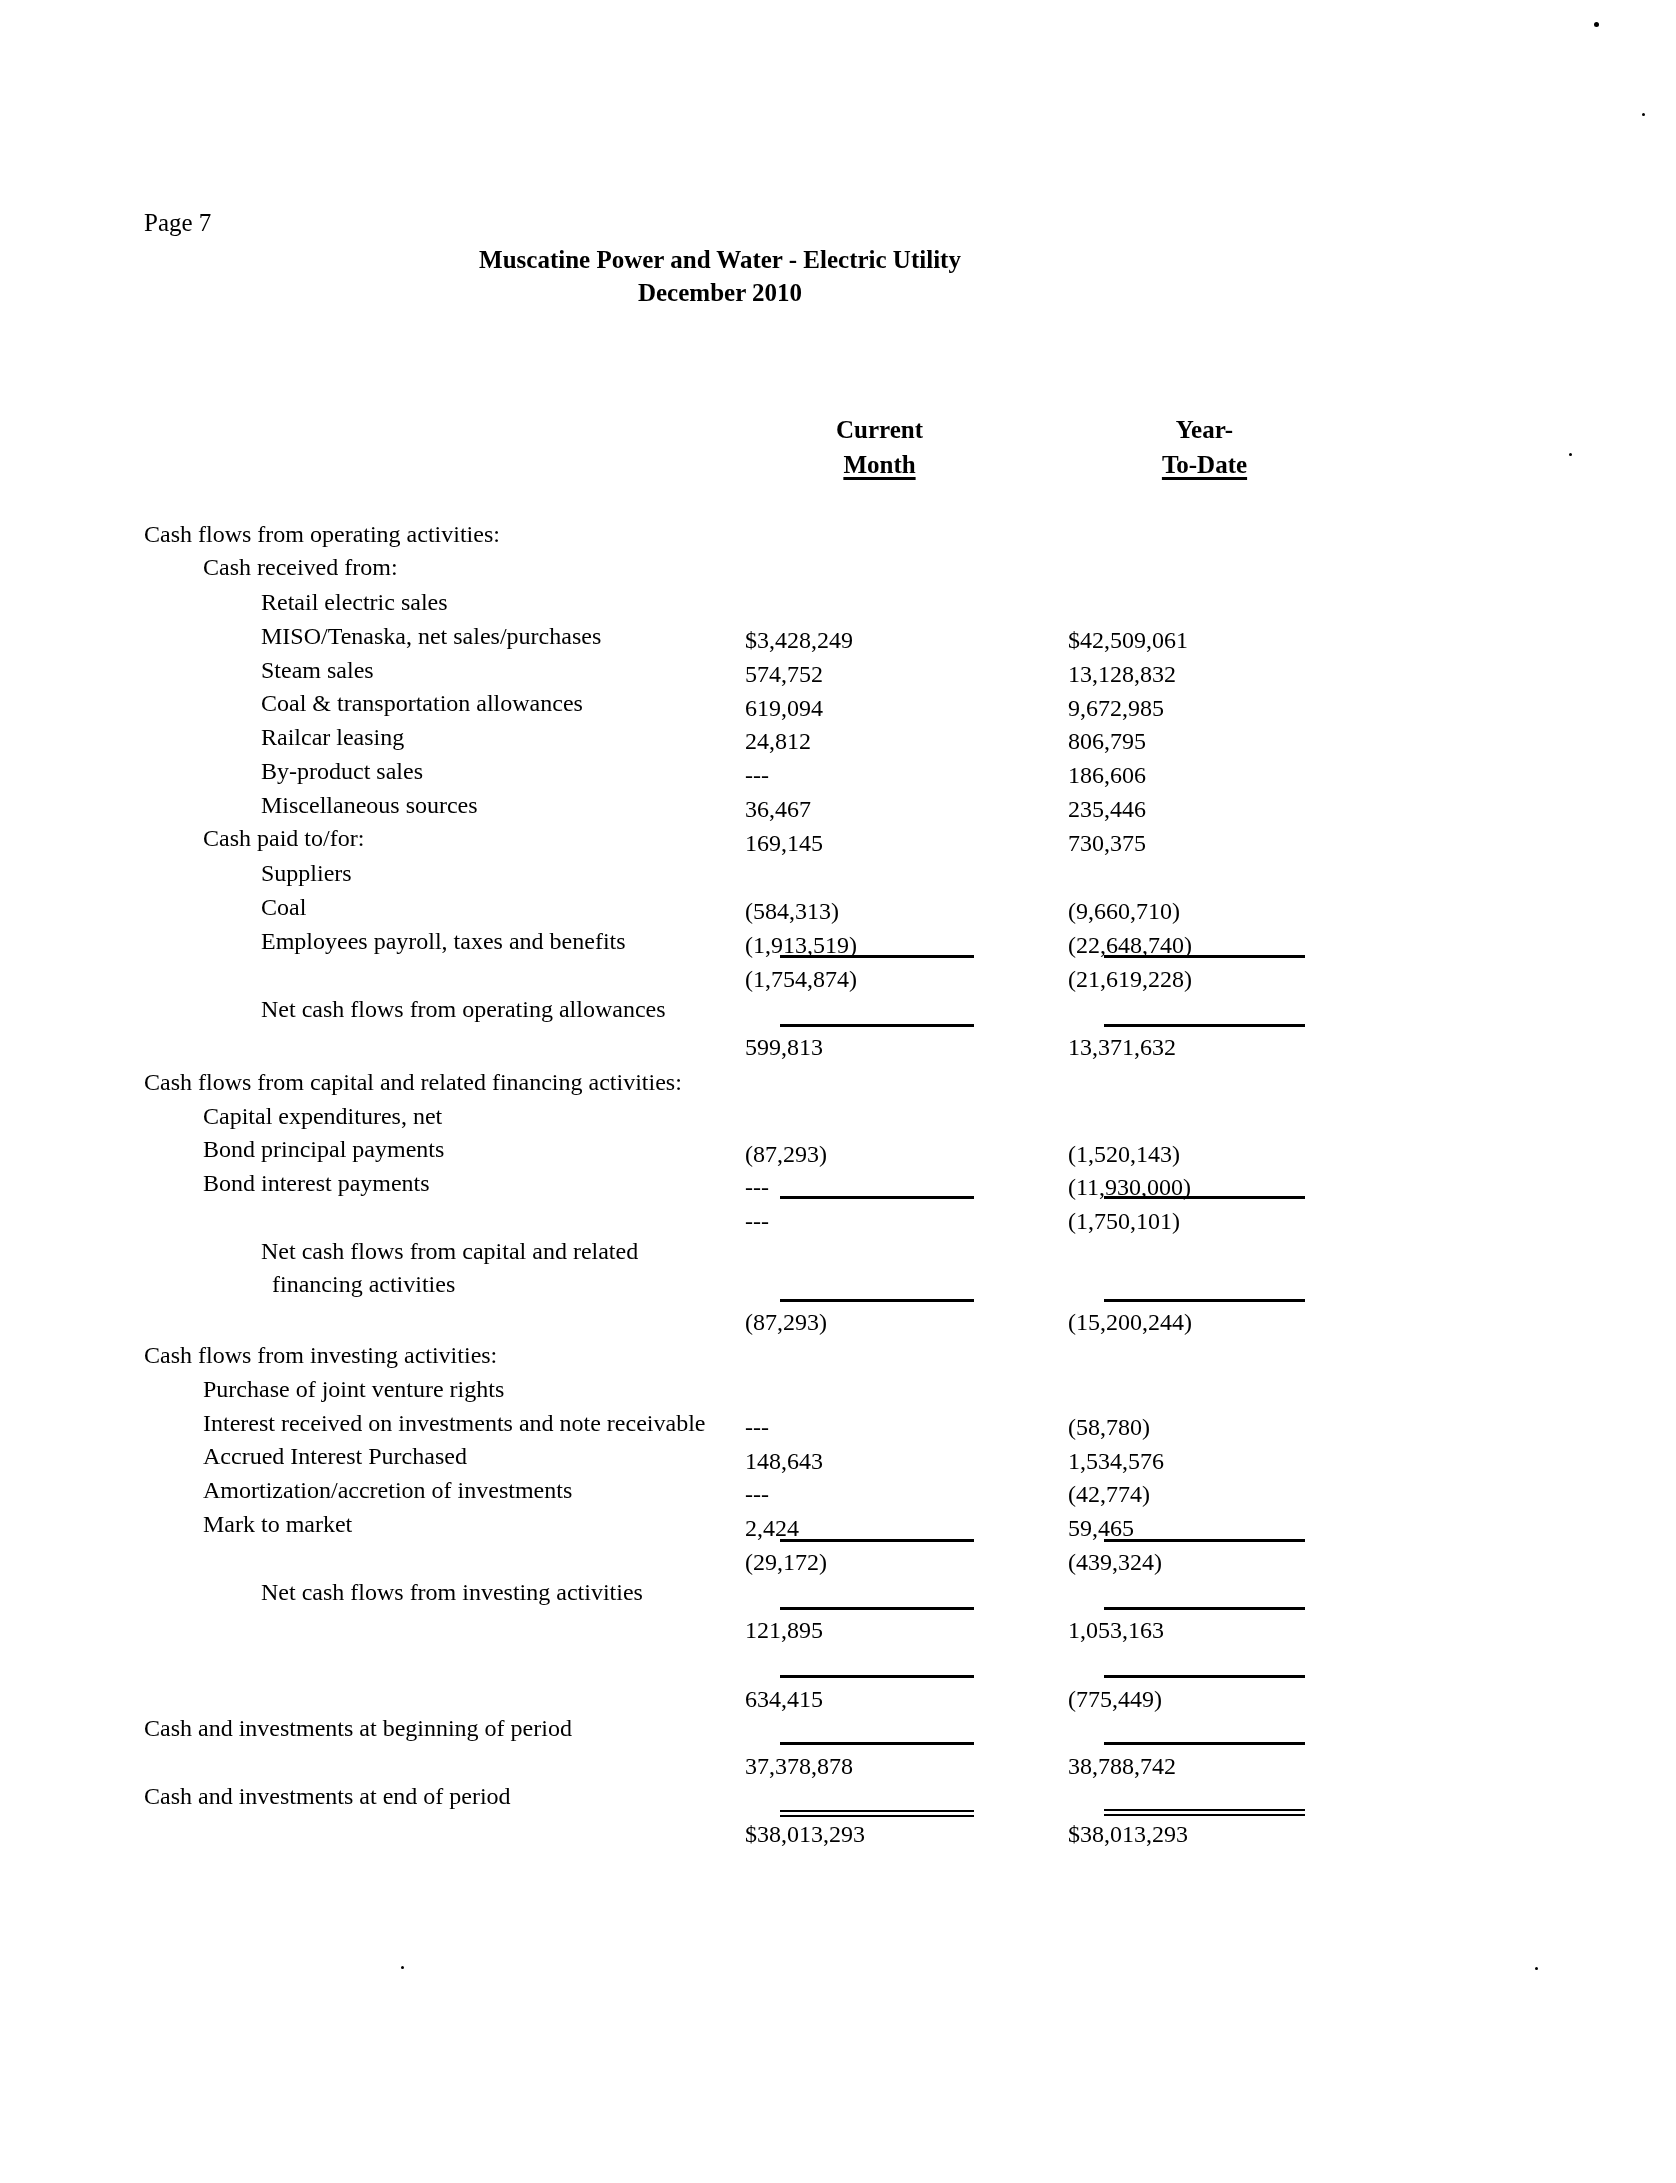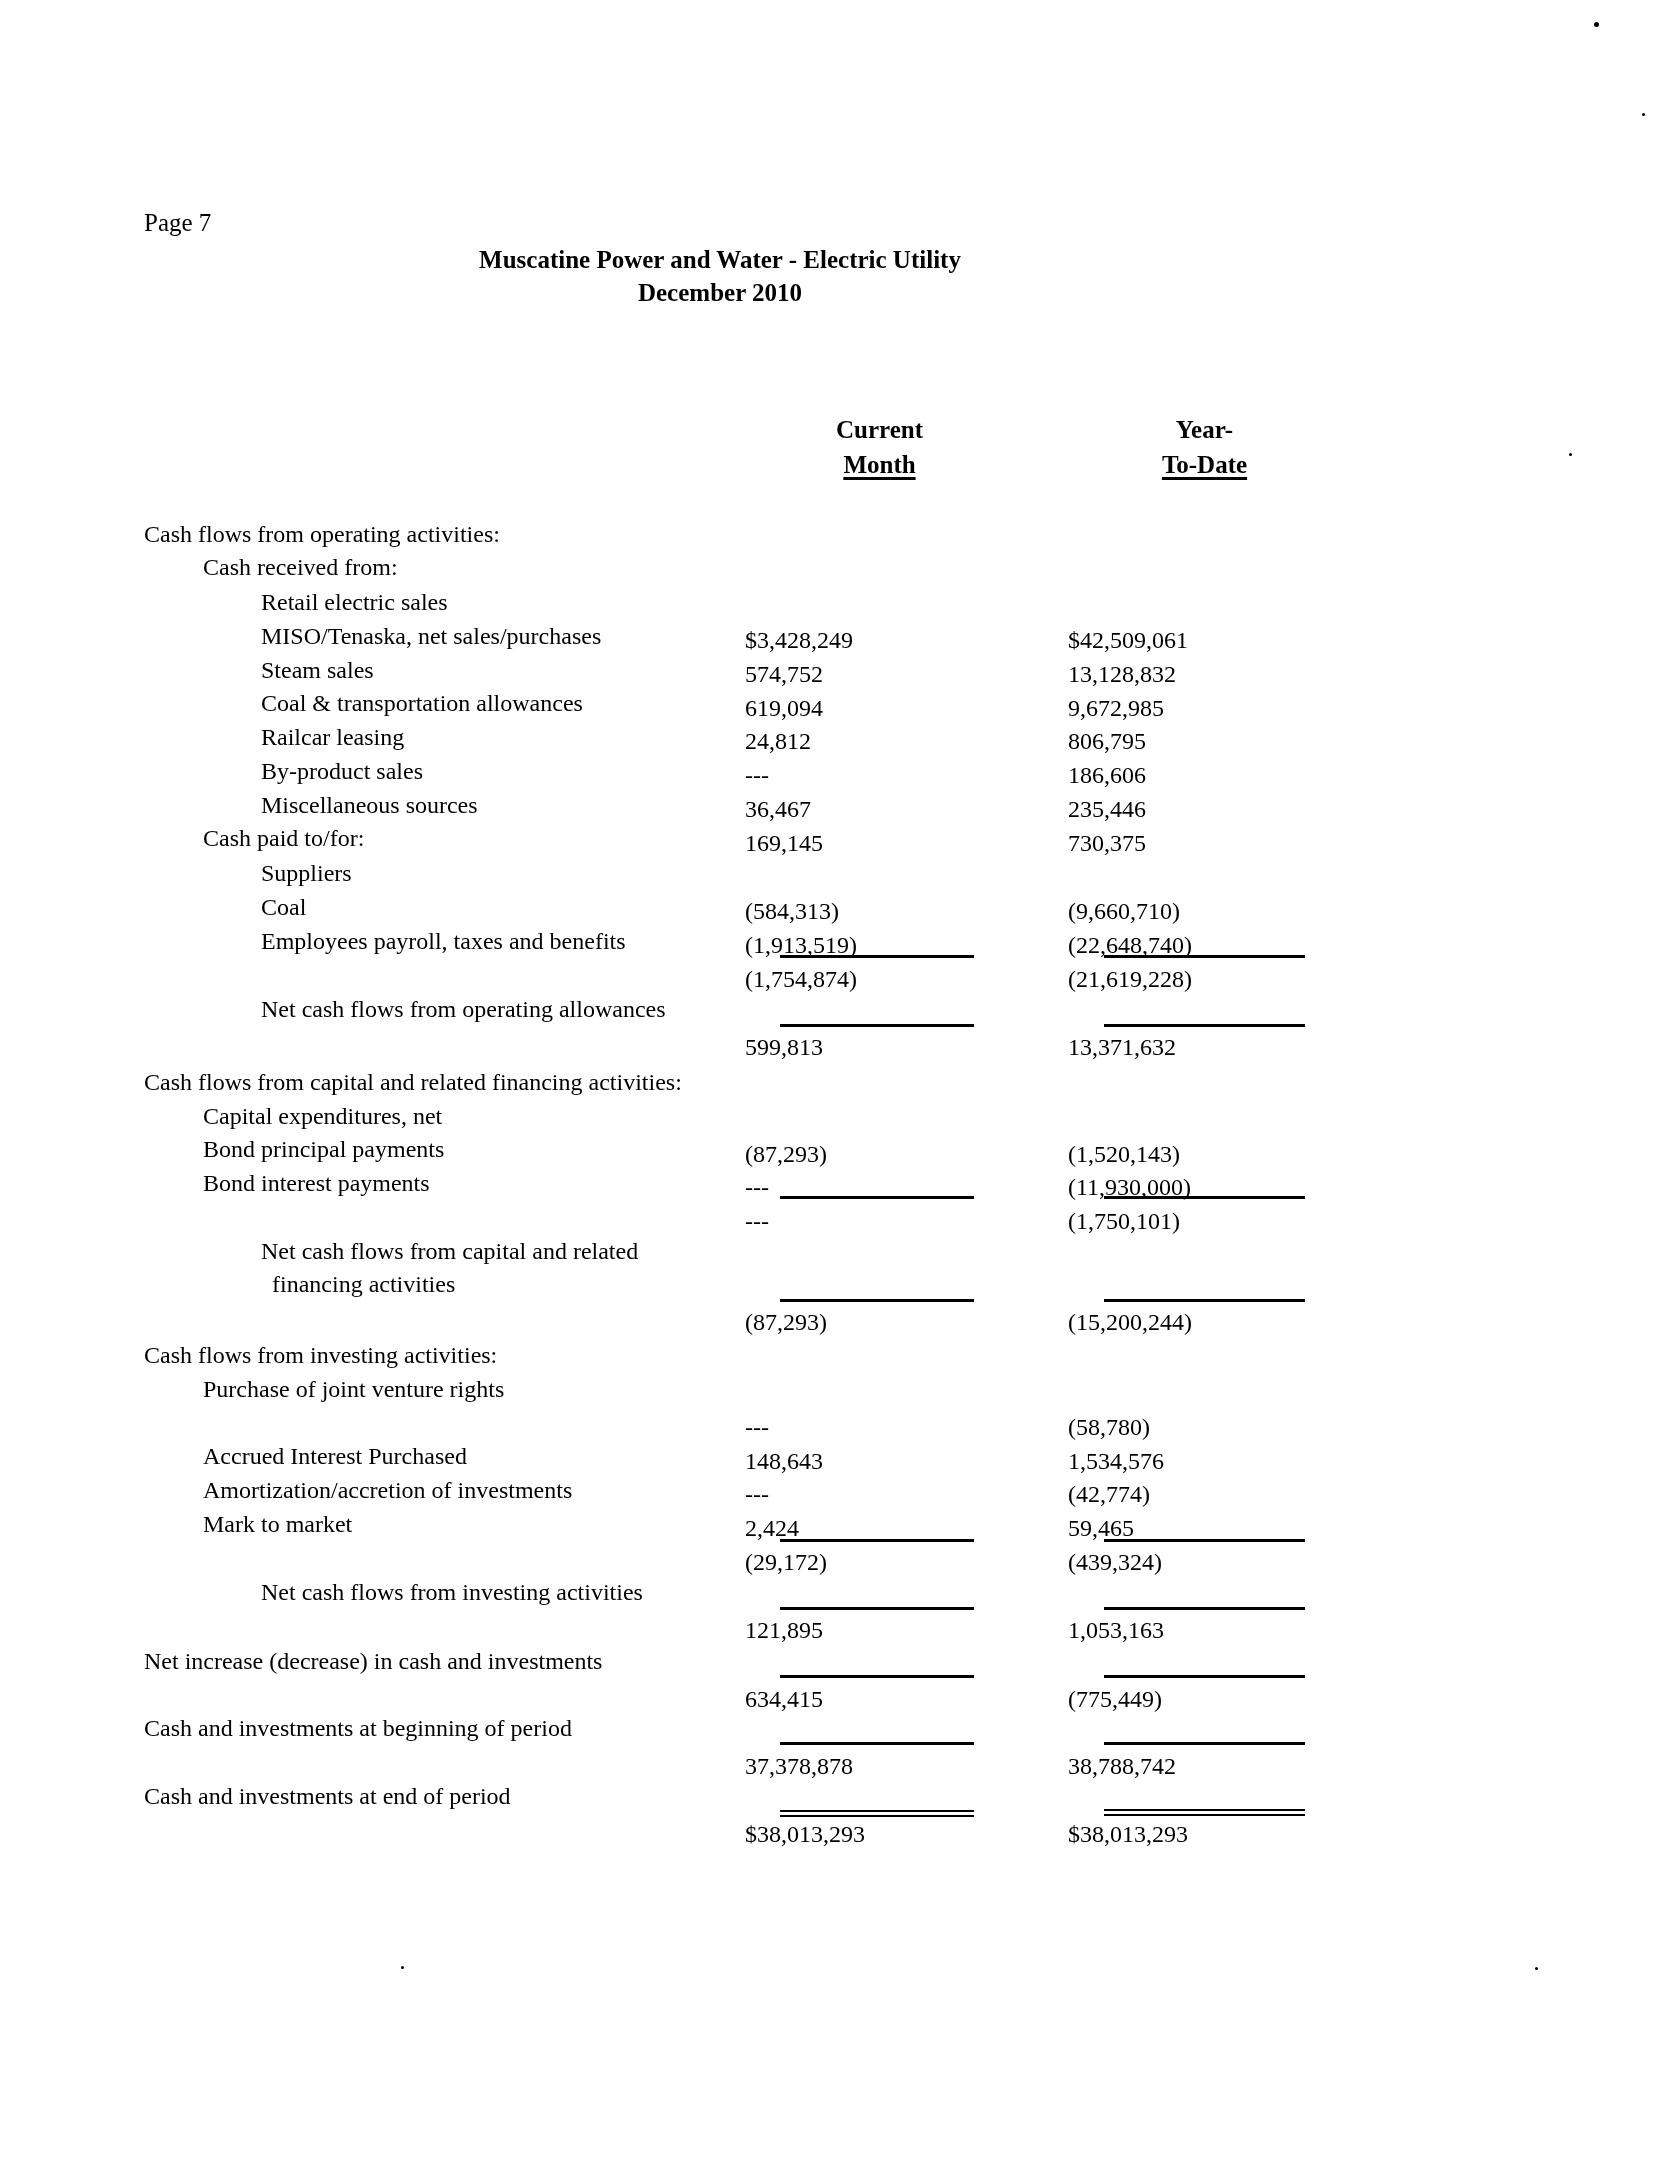--- a/index.html
+++ b/index.html
@@ -149,20 +149,21 @@
 
 <div class="row" style="top:1338px">
   <span class="lbl l0">Cash flows from investing activities:</span>
 </div>
 <div class="row" style="top:1372px">
   <span class="lbl l1">Purchase of joint venture rights</span>
   <span class="val v-cur">---</span>
   <span class="val v-ytd" style="width:236px">(58,780)</span>
 </div>
 <div class="row" style="top:1406px">
+  <span class="lbl l1">Interest received on investments and note receivable</span>
   <span class="val v-cur">148,643</span>
   <span class="val v-ytd">1,534,576</span>
 </div>
 <div class="row" style="top:1439px">
   <span class="lbl l1">Accrued Interest Purchased</span>
   <span class="val v-cur">---</span>
   <span class="val v-ytd" style="width:236px">(42,774)</span>
 </div>
 <div class="row" style="top:1473px">
   <span class="lbl l1">Amortization/accretion of investments</span>
@@ -179,21 +180,20 @@
 
 <div class="row" style="top:1575px">
   <span class="lbl l2">Net cash flows from investing activities</span>
   <span class="val v-cur">121,895</span>
   <span class="val v-ytd">1,053,163</span>
 </div>
 <div class="line ln-cur" style="top:1607px"></div>
 <div class="line ln-ytd" style="top:1607px"></div>
 
 <div class="row" style="top:1644px">
-  <span class="lbl l0">Net increase (decrease) in cash and investments</span>
   <span class="val v-cur">634,415</span>
   <span class="val v-ytd" style="width:236px">(775,449)</span>
 </div>
 <div class="line ln-cur" style="top:1675px"></div>
 <div class="line ln-ytd" style="top:1675px"></div>
 
 <div class="row" style="top:1711px">
   <span class="lbl l0">Cash and investments at beginning of period</span>
   <span class="val v-cur">37,378,878</span>
   <span class="val v-ytd">38,788,742</span>

